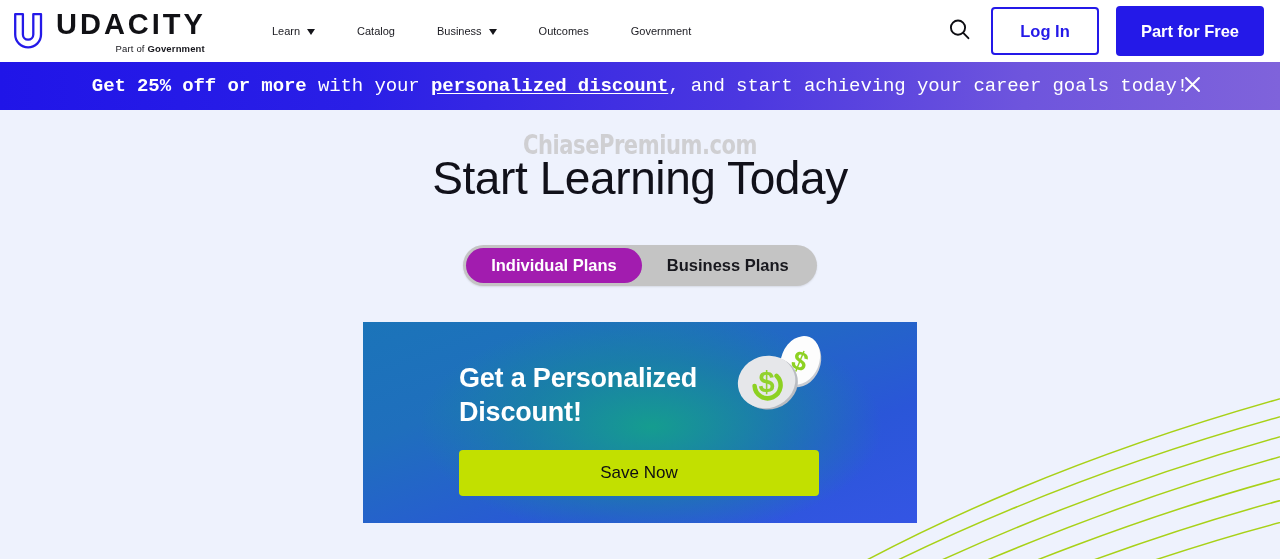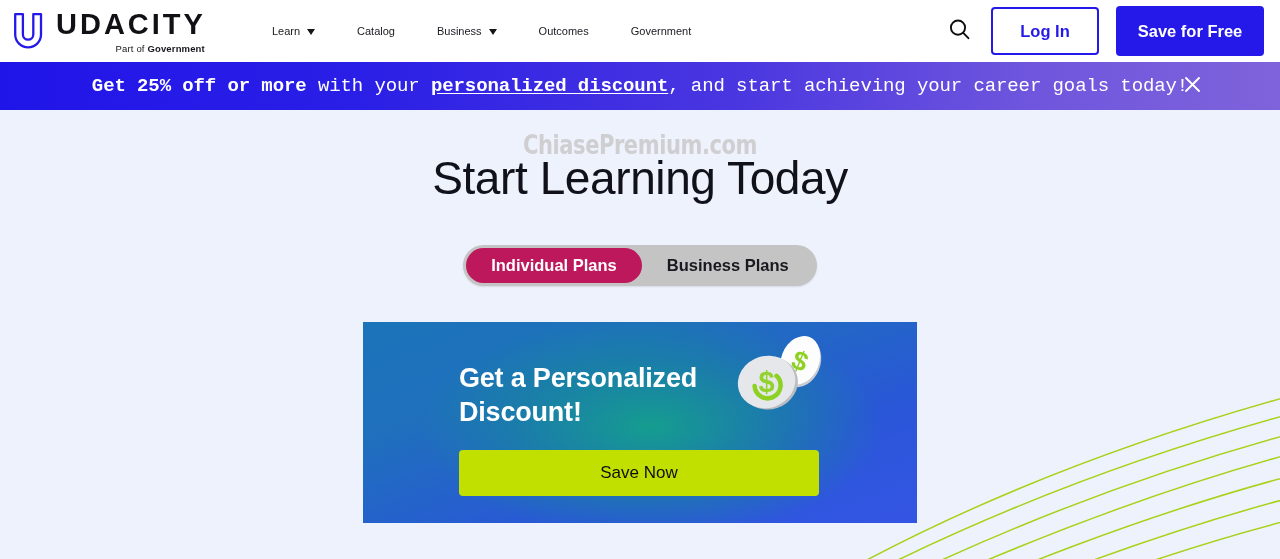--- a/index.html
+++ b/index.html
@@ -193,21 +193,21 @@
     font-size:16.5px;
     font-weight:700;
     color:#18181e;
     cursor:pointer;
     white-space:nowrap;
     background:transparent;
     border:none;
     font-family:"Liberation Sans", sans-serif;
   }
   .toggle-opt.active {
-    background:#be185d;
+    background:#a21caf;
     color:#ffffff;
   }
 
   
   .card-wrap {
     display:flex;
     justify-content:center;
     margin-top:36px;
     position:relative;
     z-index:3;
@@ -298,21 +298,21 @@
   <div class="header-right">
     <button class="search-btn">
       <span>
         <svg width="23" height="23" viewBox="0 0 23 23">
           <circle cx="10" cy="9.6" r="7.1" fill="none" stroke="#0d0d12" stroke-width="1.9"></circle>
           <line x1="15.2" y1="14.9" x2="20.4" y2="20.2" stroke="#0d0d12" stroke-width="1.9" stroke-linecap="round"></line>
         </svg>
       </span>
     </button>
     <button class="btn-login">Log In</button>
-    <button class="btn-join">Save for Free</button>
+    <button class="btn-join">Part for Free</button>
   </div>
 </div>
 
 <div class="banner">
   <div class="banner-text">
     <span class="b">Get 25% off or more</span><span> with your </span><span class="u">personalized discount</span><span>, and start achieving your career goals today!</span>
   </div>
   <button class="banner-close">
     <span>
       <svg width="17" height="17" viewBox="0 0 17 17">

